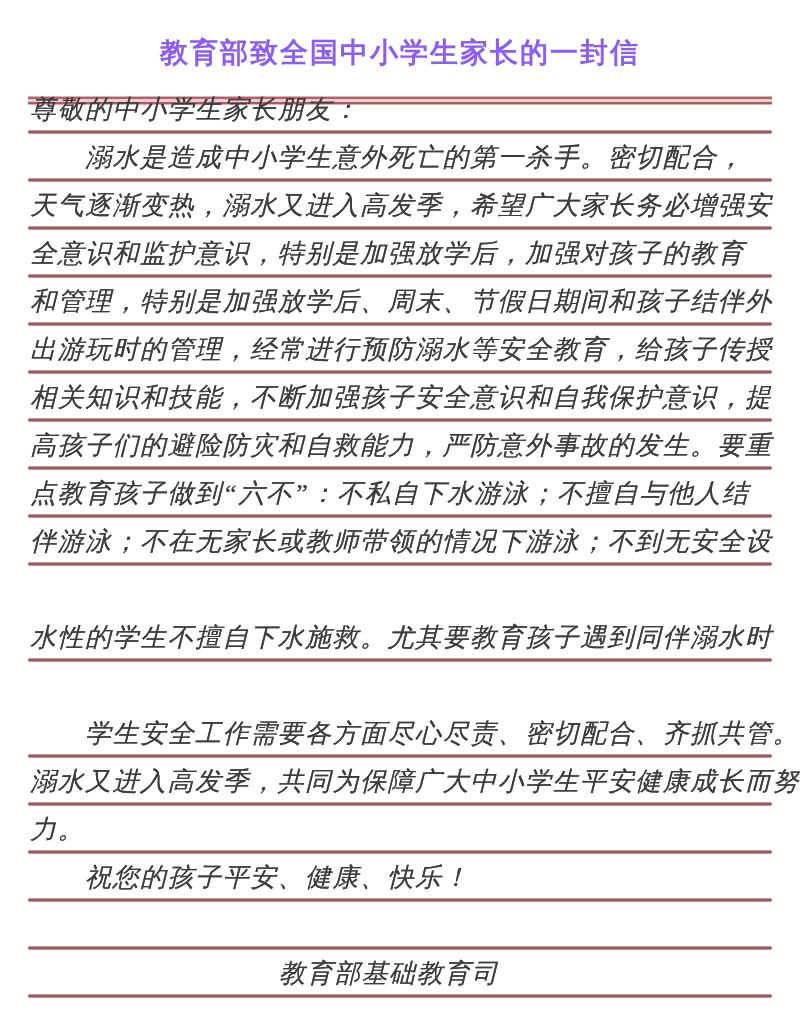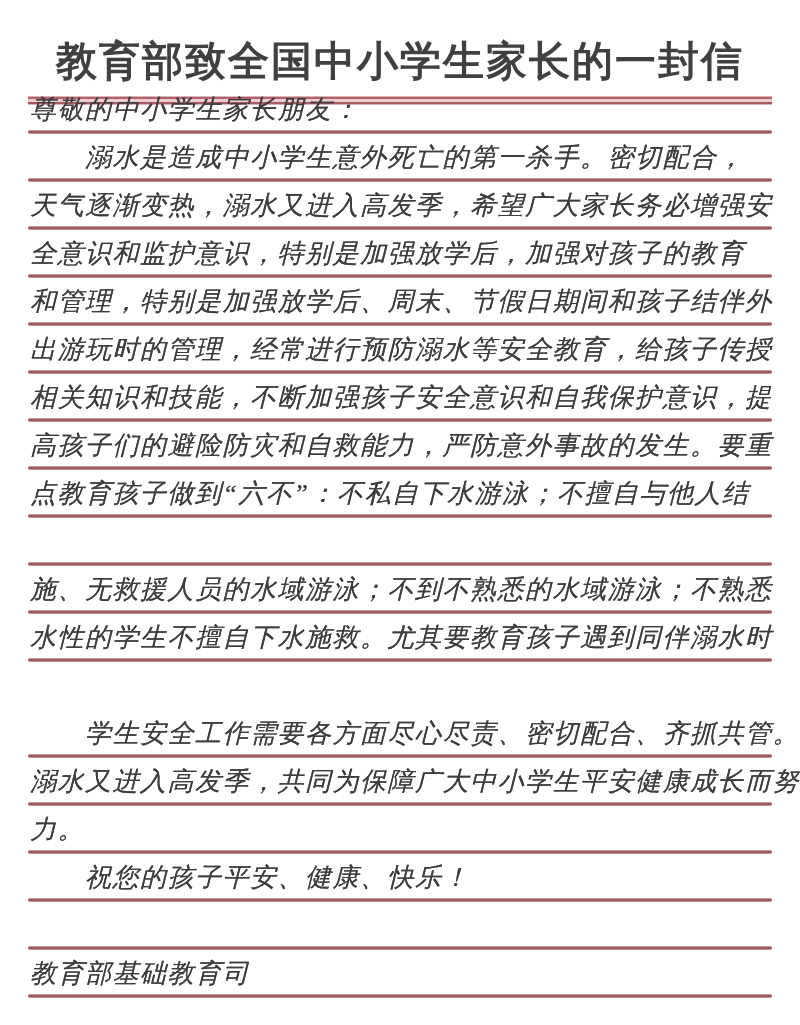--- a/index.html
+++ b/index.html
@@ -17,23 +17,23 @@
   }
   .title {
     position: absolute;
     top: 34px;
     left: 0;
     width: 100%;
     margin: 0;
     text-align: center;
     font-family: "Liberation Sans", sans-serif;
     font-weight: 800;
-    font-size: 41px;
+    font-size: 28px;
     letter-spacing: 2px;
-    color: #404040;
+    color: #8b5cf6;
     white-space: nowrap;
   }
   .title-rule {
     position: absolute;
     top: 96px;
     left: 28px;
     right: 28px;
     height: 9px;
     background: linear-gradient(to bottom,
       #f7ecec 0%,
@@ -71,21 +71,21 @@
     bottom: 7px;
     font-family: cursive;
     font-style: italic;
     font-size: 26px;
     letter-spacing: 1.5px;
     color: #3d3d3d;
     white-space: nowrap;
     text-shadow: 0 0 0.6px #5a5a5a;
   }
   .r-indent .hw { padding-left: 55px; }
-  .r-right .hw { text-align: left; padding-right: 22px; }
+  .r-right .hw { text-align: center; padding-right: 22px; }
 </style>
 </head>
 <body>
 
 <div class="page">
 
   <h1 class="title">教育部致全国中小学生家长的一封信</h1>
 
   <div class="title-rule"></div>
 
@@ -130,27 +130,24 @@
       <span class="hw">高孩子们的避险防灾和自救能力，严防意外事故的发生。要重</span>
       <div class="rule"></div>
     </div>
 
     <div class="row" style="top:488px">
       <span class="hw">点教育孩子做到“六不”：不私自下水游泳；不擅自与他人结</span>
       <div class="rule"></div>
     </div>
 
     <div class="row" style="top:536px">
+      <span class="hw">伴游泳；不在无家长或教师带领的情况下游泳；不到无安全设</span>
       <div class="rule"></div>
     </div>
 
-    <div class="row" style="top:584px">
-      <span class="hw">施、无救援人员的水域游泳；不到不熟悉的水域游泳；不熟悉</span>
-      <div class="rule"></div>
-    </div>
 
     <div class="row" style="top:632px">
       <span class="hw">水性的学生不擅自下水施救。尤其要教育孩子遇到同伴溺水时</span>
       <div class="rule"></div>
     </div>
 
 
     <div class="row r-indent" style="top:728px">
       <span class="hw">学生安全工作需要各方面尽心尽责、密切配合、齐抓共管。</span>
       <div class="rule"></div>

